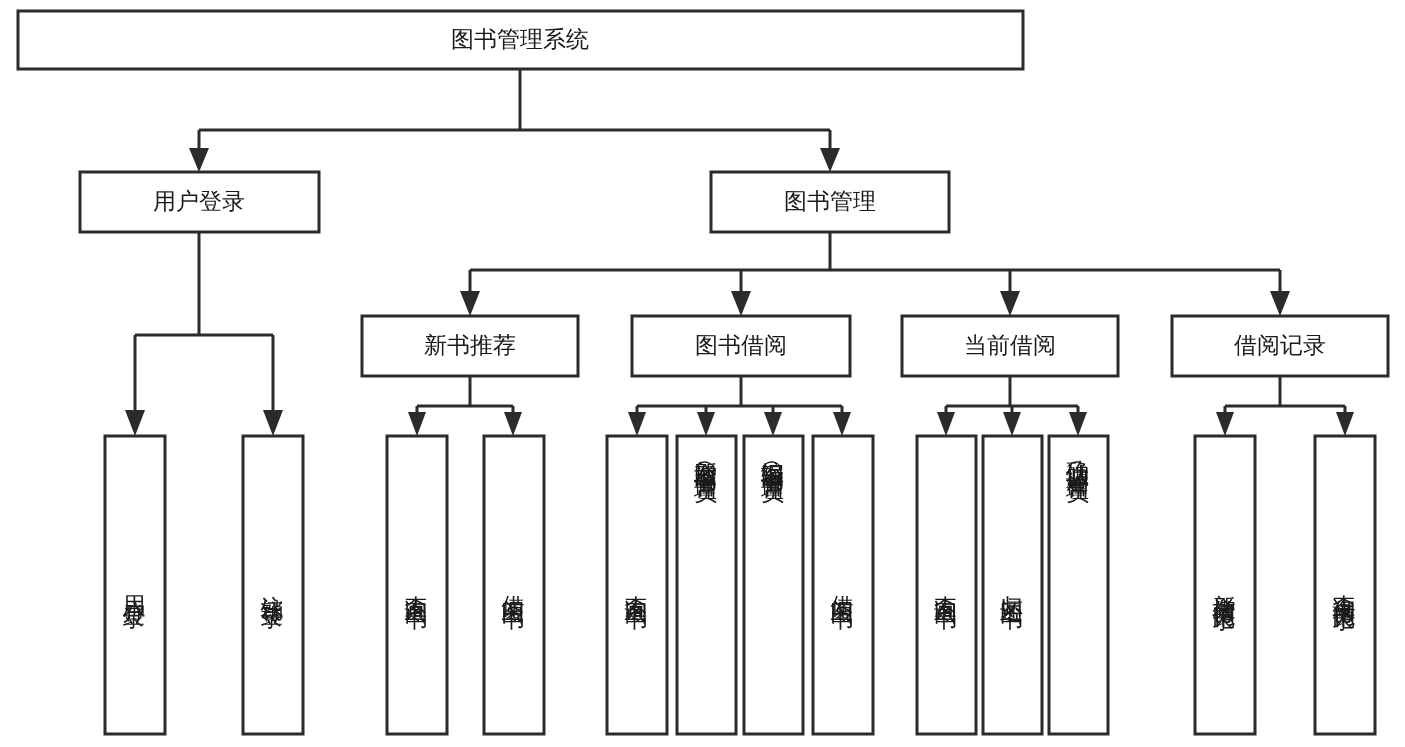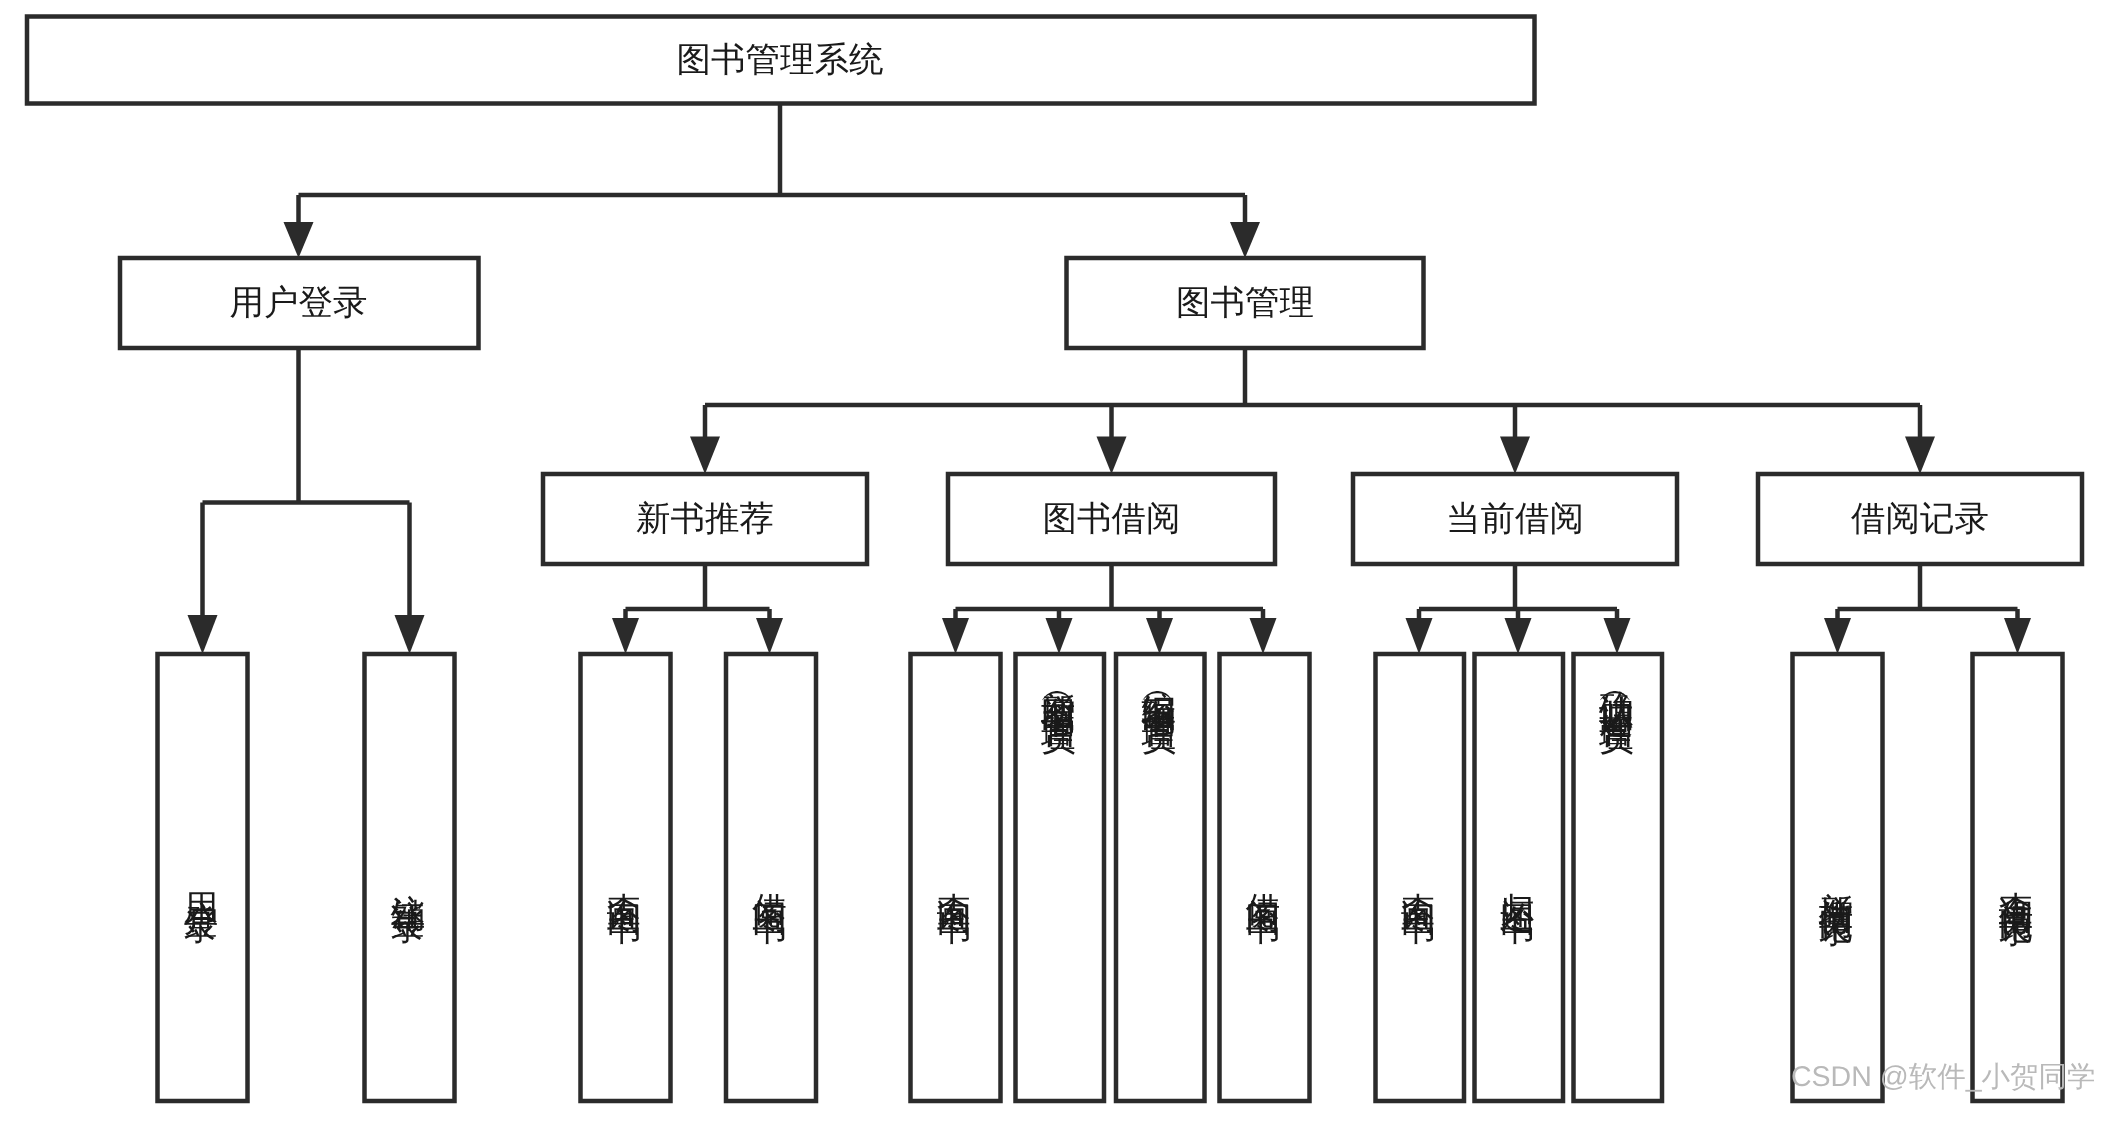--- a/index.html
+++ b/index.html
@@ -281,15 +281,14 @@
       <rect class="node-box" x="1315" y="436" width="60" height="298"></rect>
       <foreignObject x="1315" y="436" width="60" height="298">
         <div xmlns="http://www.w3.org/1999/xhtml" style="width:60px;height:298px;display:flex;align-items:center;justify-content:center;">
           <span style="font-family:'Liberation Sans','DejaVu Sans',sans-serif;font-size:23px;color:#1a1a1a;writing-mode:vertical-rl;text-orientation:upright;letter-spacing:3px;">查询借阅记录</span>
         </div>
       </foreignObject>
     </g>
 
   </svg>
 
-  <div class="watermark">CSDN @软件_小贺同学</div>
 
 </div>
 
 </body></html>

